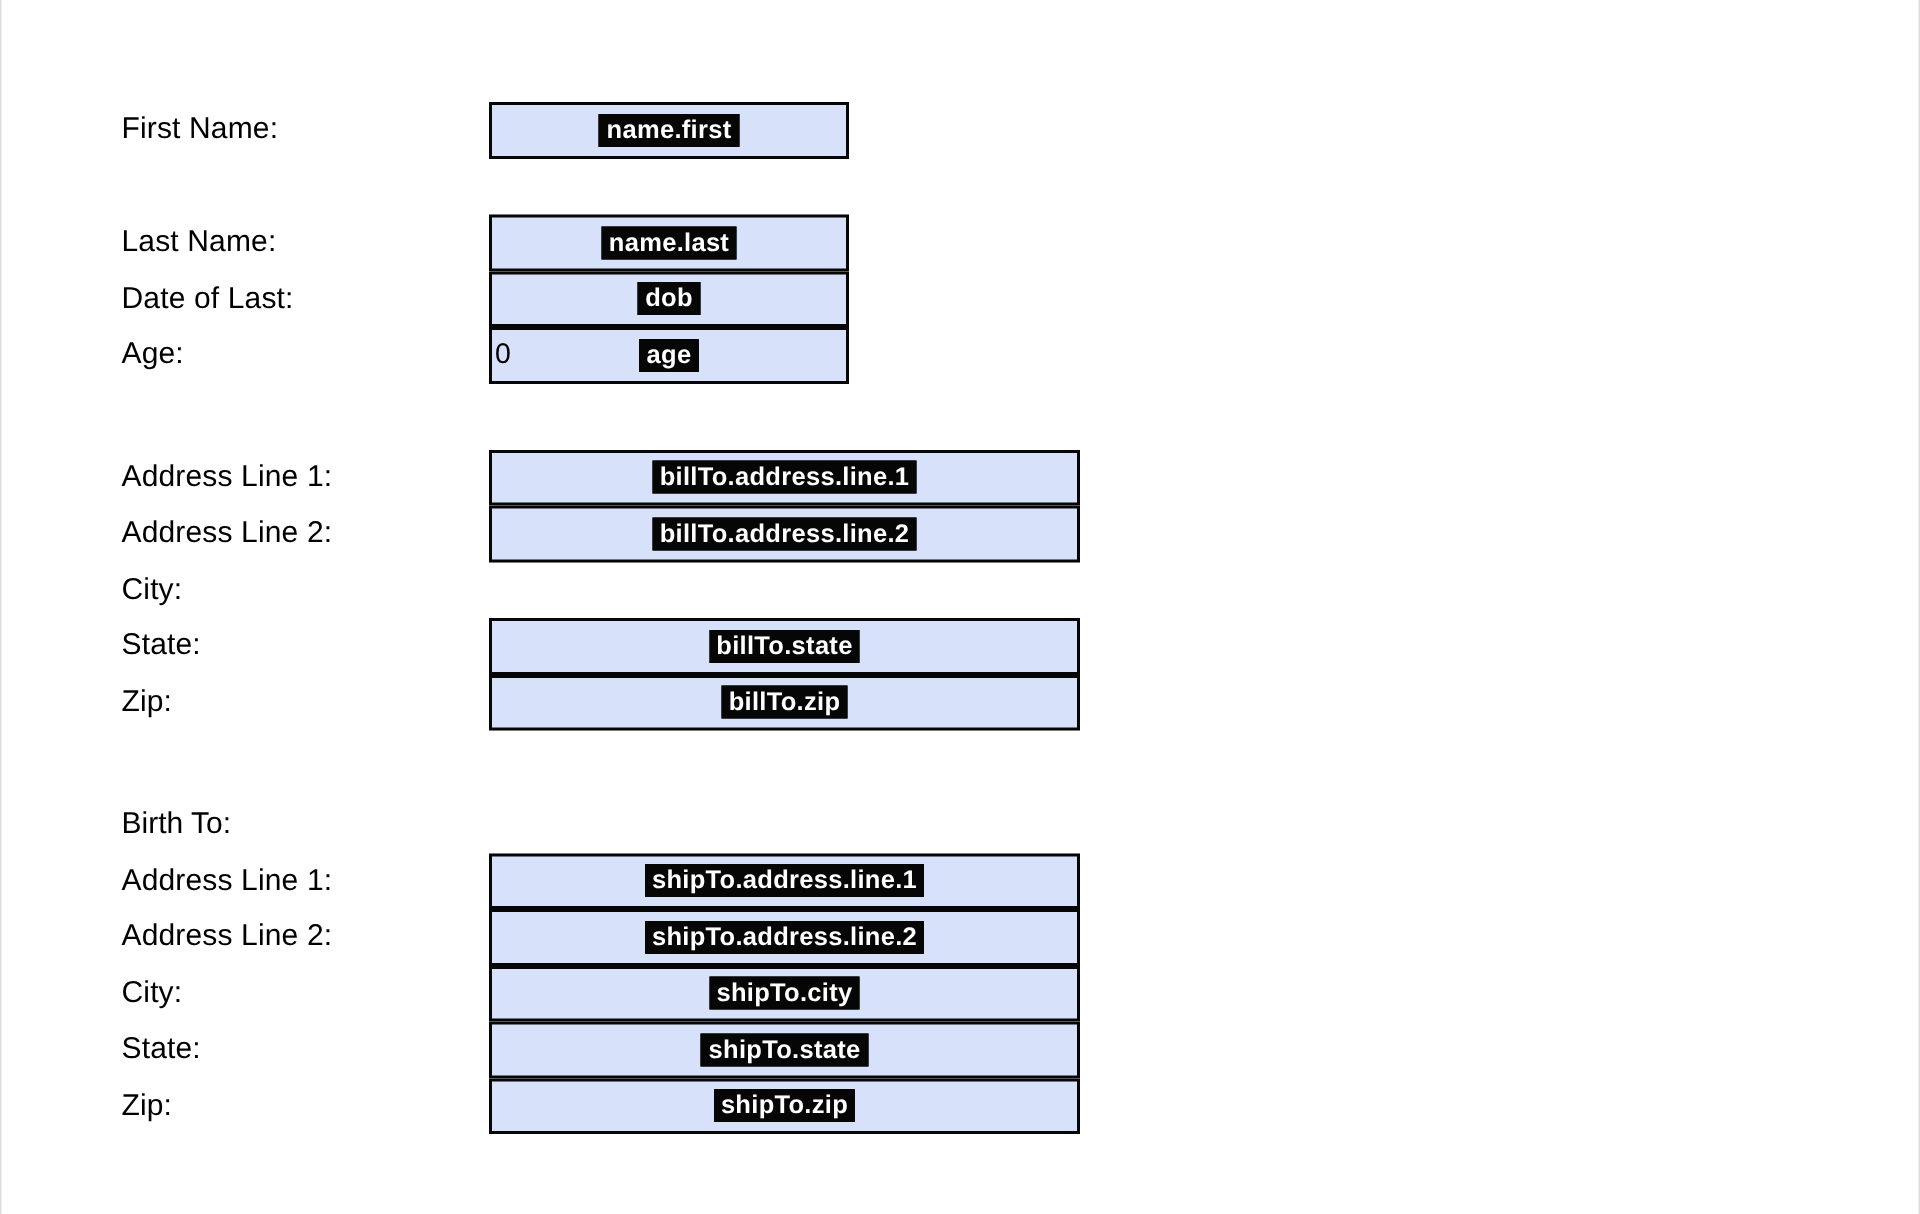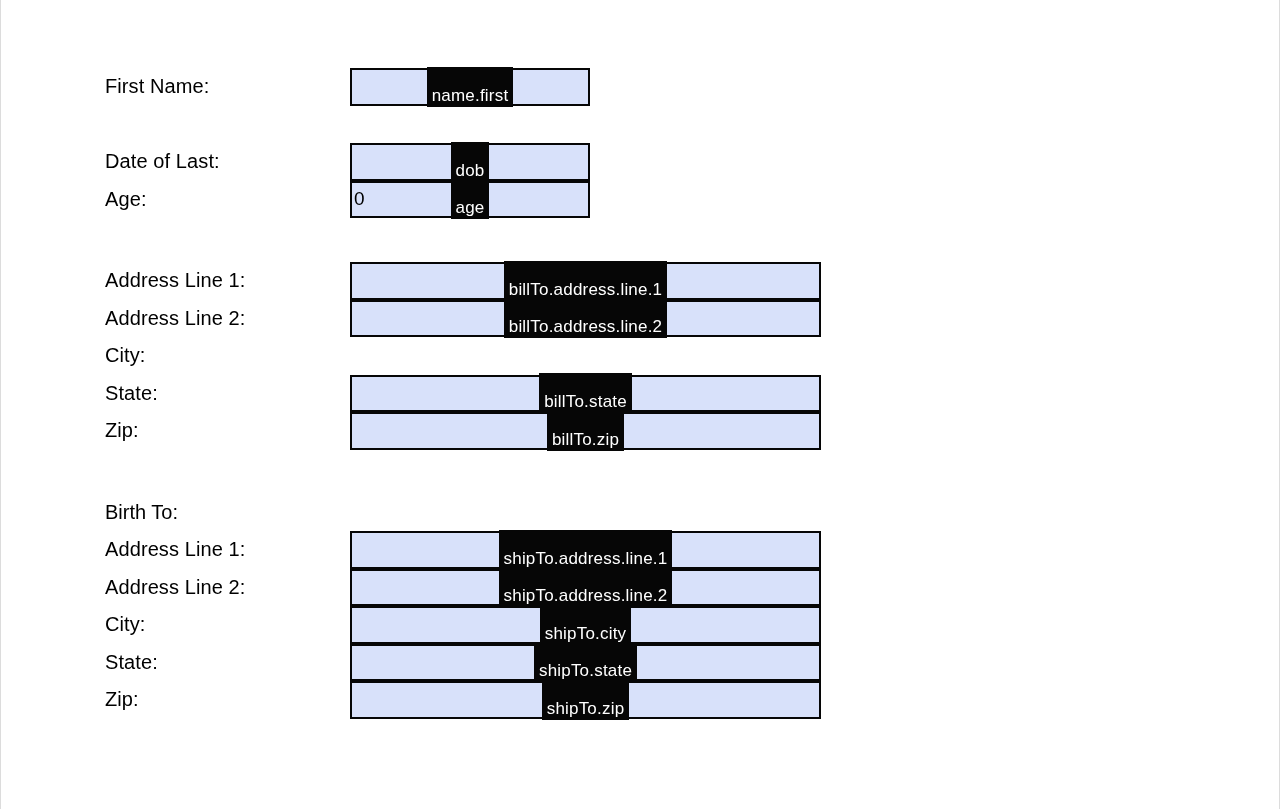--- a/index.html
+++ b/index.html
@@ -13,21 +13,21 @@
   .page {
     box-sizing: border-box;
     width: 1280px;
     min-height: 809px;
     padding: 68px 0 30px 80px;
     border-left: 1px solid #dcdcdc;
     border-right: 1px solid #dcdcdc;
     margin: 0 auto;
     background: #fff;
   }
-  .vstack { margin-bottom: 44px; margin-left: 24px; }
+  .vstack { margin-bottom: 44px; }
   .row {
     display: flex;
     align-items: center;
     height: 37.5px;
   }
   .label {
     width: 245px;
     font-size: 20px;
     letter-spacing: 0.1px;
     white-space: nowrap;
@@ -36,30 +36,30 @@
     box-sizing: border-box;
     border: 2.5px solid #060606;
     background: #d8e1fa;
     height: 37.5px;
     display: flex;
     align-items: center;
     justify-content: center;
     position: relative;
   }
   .cell.narrow { width: 240px; }
-  .cell.wide   { width: 471px; }
+  .cell.wide   { width: 394px; }
   .binding {
     display: inline-block;
     background: #060606;
     color: #fff;
     font-size: 17px;
-    padding: 19px 4px 2px 4px;
+    padding: 1px 4px 2px 4px;
     line-height: 1;
     border: 1px solid #060606;
-    font-weight: 400;
+    font-weight: 700;
     letter-spacing: 0.2px;
   }
   .age-prefix {
     position: absolute;
     left: 2px;
     top: 50%;
     transform: translateY(-50%);
     font-size: 19px;
     color: #000;
   }
@@ -76,20 +76,26 @@
 <div class="page">
 
   <div class="vstack">
     <div class="row">
       <div class="label">First Name:</div>
       <div class="cell narrow">
         <span class="binding">name.first</span>
       </div>
     </div>
     <div class="row">
+    </div>
+    <div class="row">
+      <div class="label">Last Name:</div>
+      <div class="cell narrow">
+        <span class="binding">name.last</span>
+      </div>
     </div>
     <div class="row">
       <div class="label">Date of Last:</div>
       <div class="cell narrow">
         <span class="binding">dob</span>
       </div>
     </div>
     <div class="row">
       <div class="label">Age:</div>
       <div class="cell narrow">

